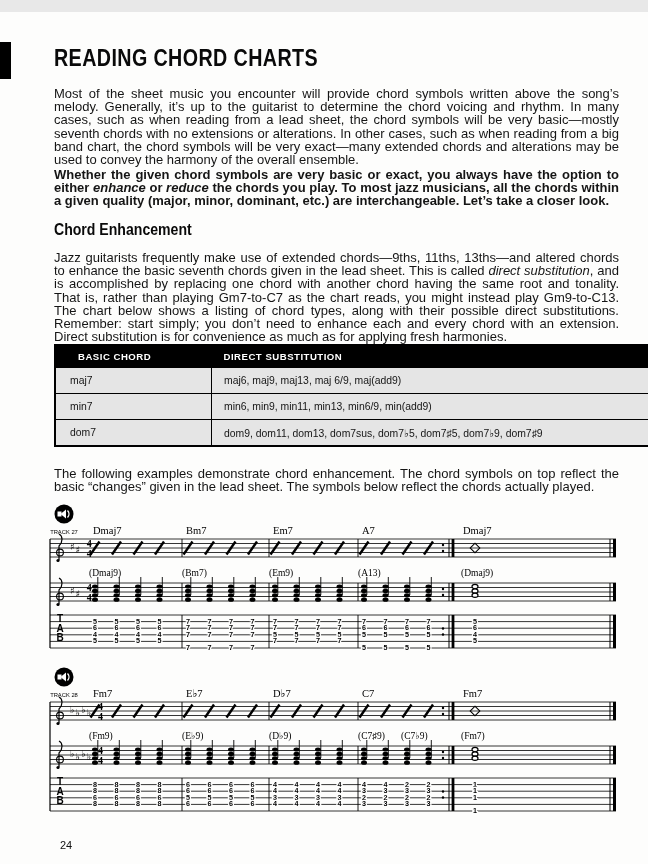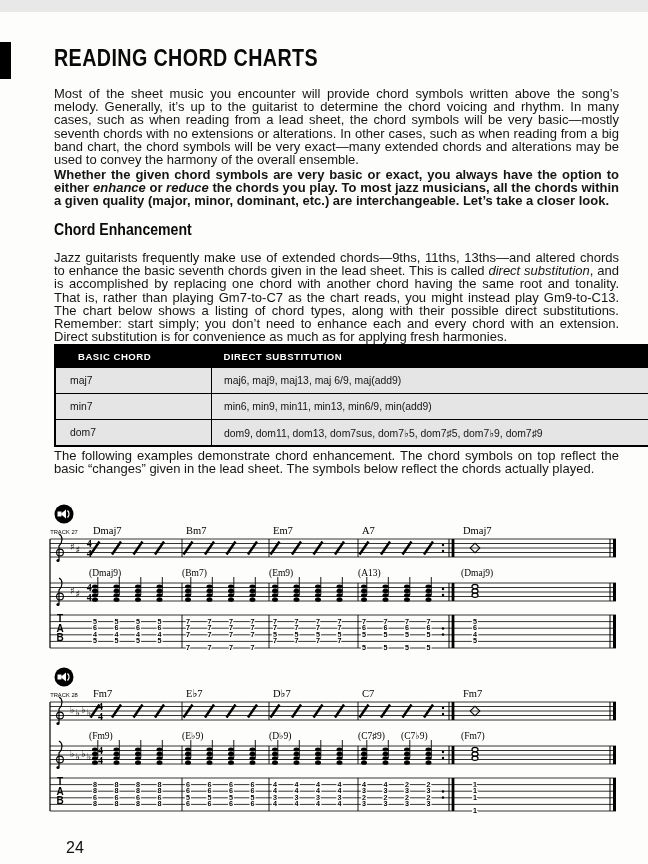--- a/index.html
+++ b/index.html
@@ -11,21 +11,21 @@
   .abs{position:absolute;}
   .black-bar{left:0;top:30px;width:11px;height:37px;background:#000;}
   .title{
     left:54px;top:32px;font-size:24px;font-weight:bold;letter-spacing:.5px;
     transform:scaleX(.82);transform-origin:left top;white-space:nowrap;color:#0a0a0a;
   }
   .para{left:54px;width:565px;font-size:13px;line-height:13.2px;text-align:justify;color:#151515;}
   .p1{top:75px;}
   .p2{top:156px;font-weight:bold;}
   .p3{top:239px;}
-  .p4{top:437px;}
+  .p4{top:455px;}
   .h2{
     left:54px;top:209px;font-size:16px;font-weight:bold;
     transform:scaleX(.88);transform-origin:left top;white-space:nowrap;color:#0a0a0a;
   }
   em{font-style:italic;}
   table.sub{
     left:54px;top:332px;width:616px;border-collapse:collapse;position:absolute;
     border:2px solid #000;font-size:10.4px;color:#151515;background:#e5e5e5;
   }
   table.sub thead th{
@@ -34,21 +34,21 @@
   }
   table.sub thead th.col2{padding-left:12px;}
   table.sub tbody td{
     height:25px;padding:0 0 0 14px;border-top:1px solid #000;vertical-align:middle;
   }
   table.sub tbody td.col1{width:141px;border-right:1px solid #000;}
   table.sub tbody td.col2{padding-left:12px;}
   .music{left:40px;width:590px;height:163px;}
   .sys1{top:491px;}
   .sys2{top:654px;}
-  .pagenum{left:66px;top:827px;font-size:16px;color:#111;}
+  .pagenum{left:60px;top:827px;font-size:11px;color:#111;}
 </style>
 </head>
 <body>
 
 <div class="page">
 
   <div class="abs black-bar"></div>
 
   <div class="abs title">READING CHORD CHARTS</div>
 

